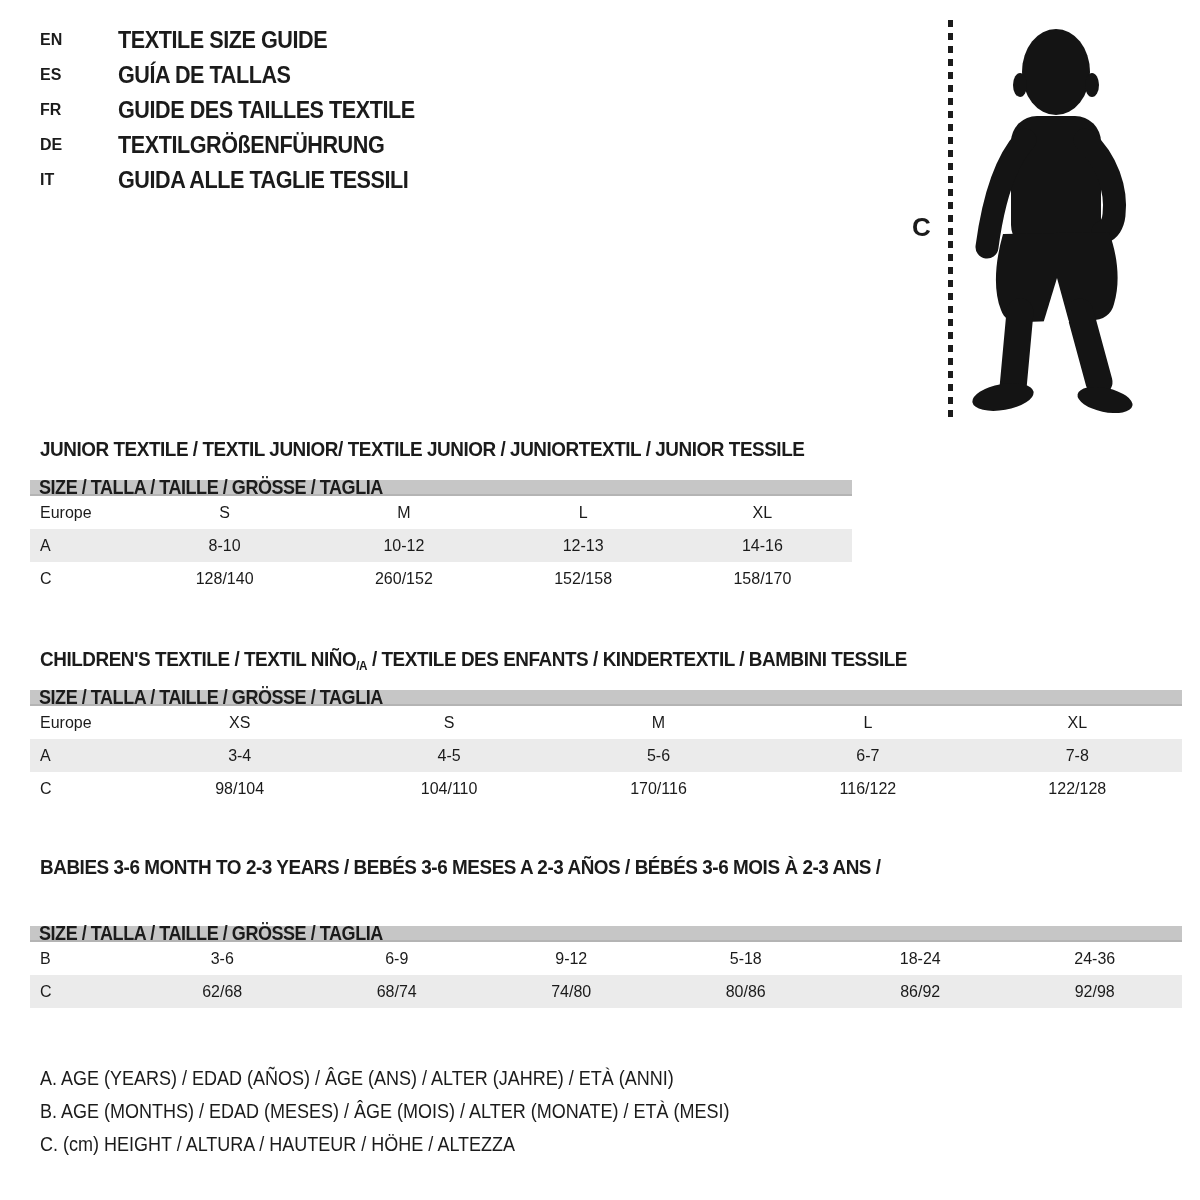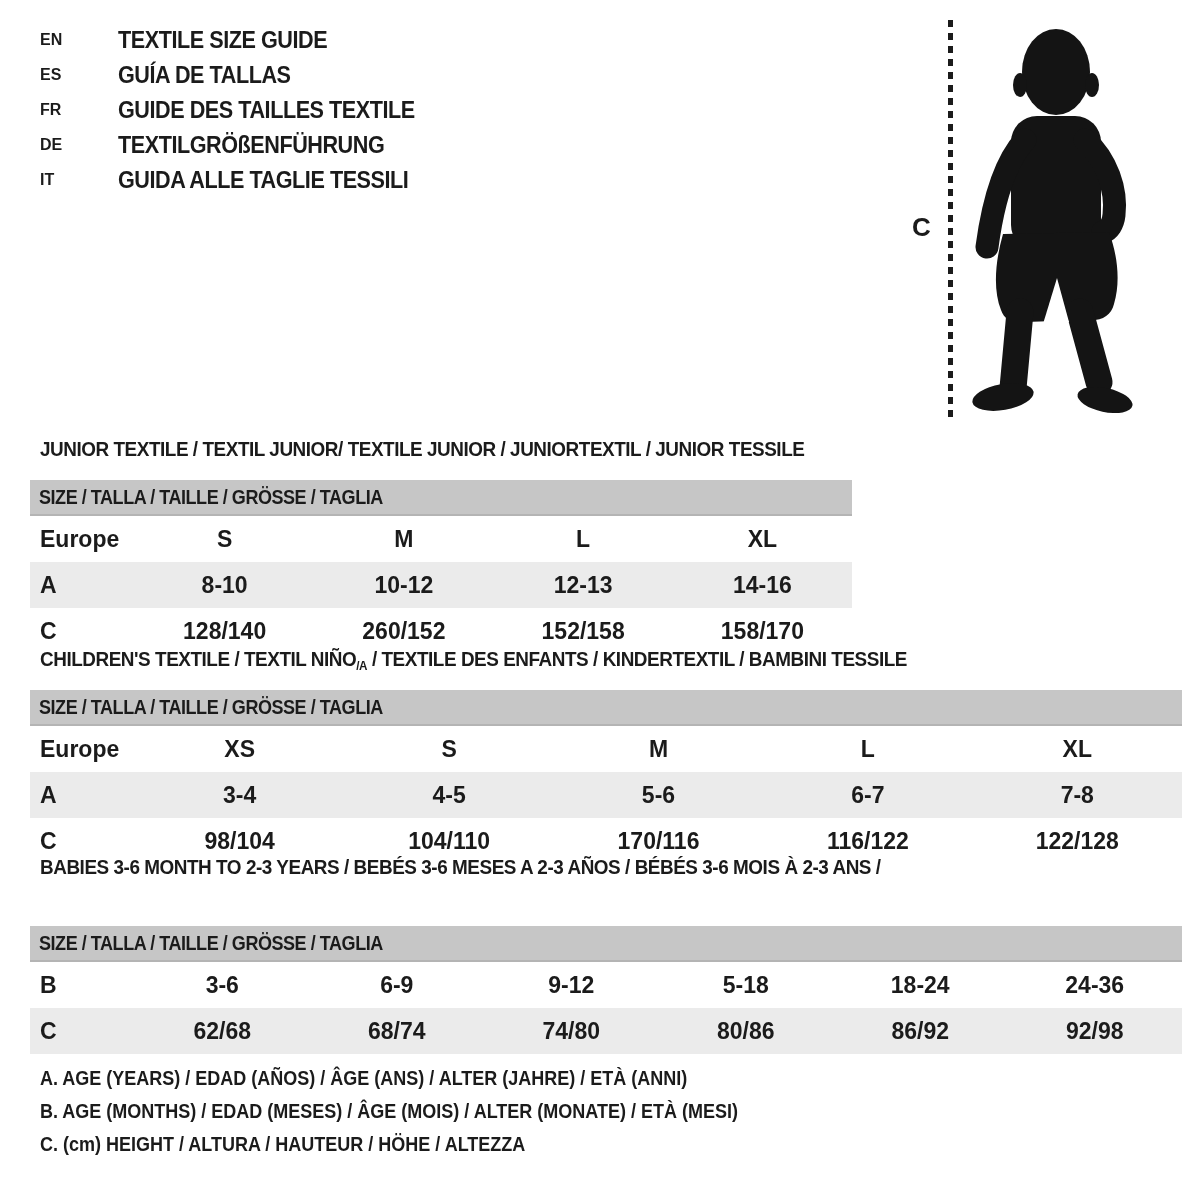--- a/index.html
+++ b/index.html
@@ -38,36 +38,36 @@
   
   .sec-title{position:absolute;left:40px;font-weight:bold;font-size:21px;line-height:34px;white-space:nowrap;}
   .sub{font-size:13px;vertical-align:-4px;}
 
   
   .tbl{position:absolute;left:30px;}
   .t1{top:480px;width:822px;}
   .t2{top:690px;width:1152px;}
   .t3{top:926px;width:1152px;}
   .thead{
-    height:36px;background:var(--header-bar-color);
+    height:16px;background:var(--header-bar-color);
     display:flex;align-items:center;padding-left:9px;box-sizing:border-box;
     font-weight:bold;font-size:20px;
     border-bottom:2px solid #b4b4b4;
   }
-  .trow{display:grid;height:46px;align-items:center;font-size:23px;font-weight:bold;}
+  .trow{display:grid;height:33px;align-items:center;font-size:16px;font-weight:normal;}
   .t1 .trow{grid-template-columns:105px repeat(4,1fr);}
   .t2 .trow{grid-template-columns:105px repeat(5,1fr);}
   .t3 .trow{grid-template-columns:105px repeat(6,1fr);}
   .stripe{background:var(--stripe-color);}
   .tlabel{padding-left:10px;}
   .tval{text-align:center;}
 
   
   .legend{position:absolute;left:40px;top:1062px;}
-  .legend-line{font-weight:bold;font-size:20px;line-height:33px;white-space:nowrap;}
+  .legend-line{font-weight:normal;font-size:20px;line-height:33px;white-space:nowrap;}
 </style>
 </head>
 <body>
 
 <div class="page">
 
   <div class="lang-block">
     <div class="lang-row">
       <span class="lang-code">EN</span>
       <span class="lang-title cond squeeze">TEXTILE SIZE GUIDE</span>

